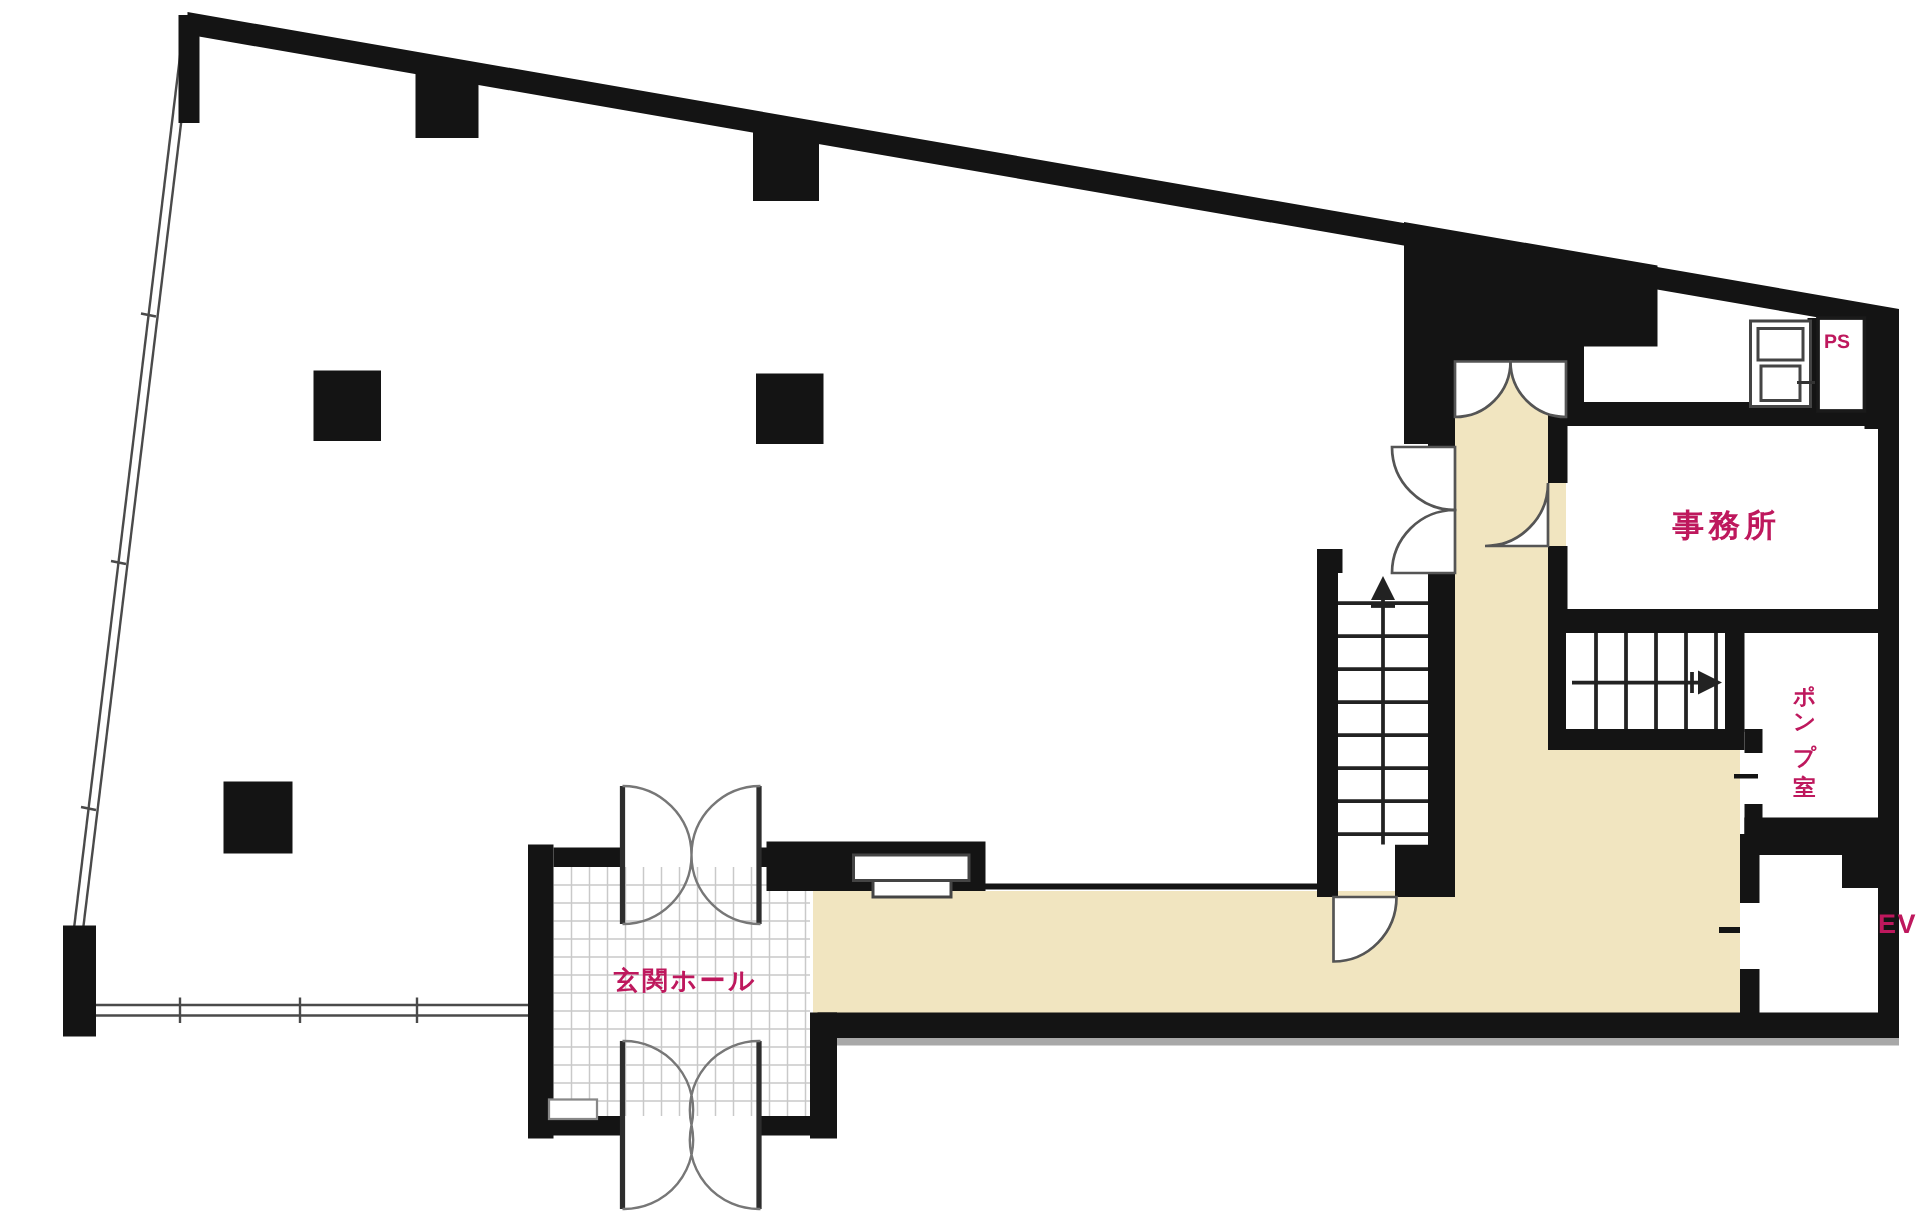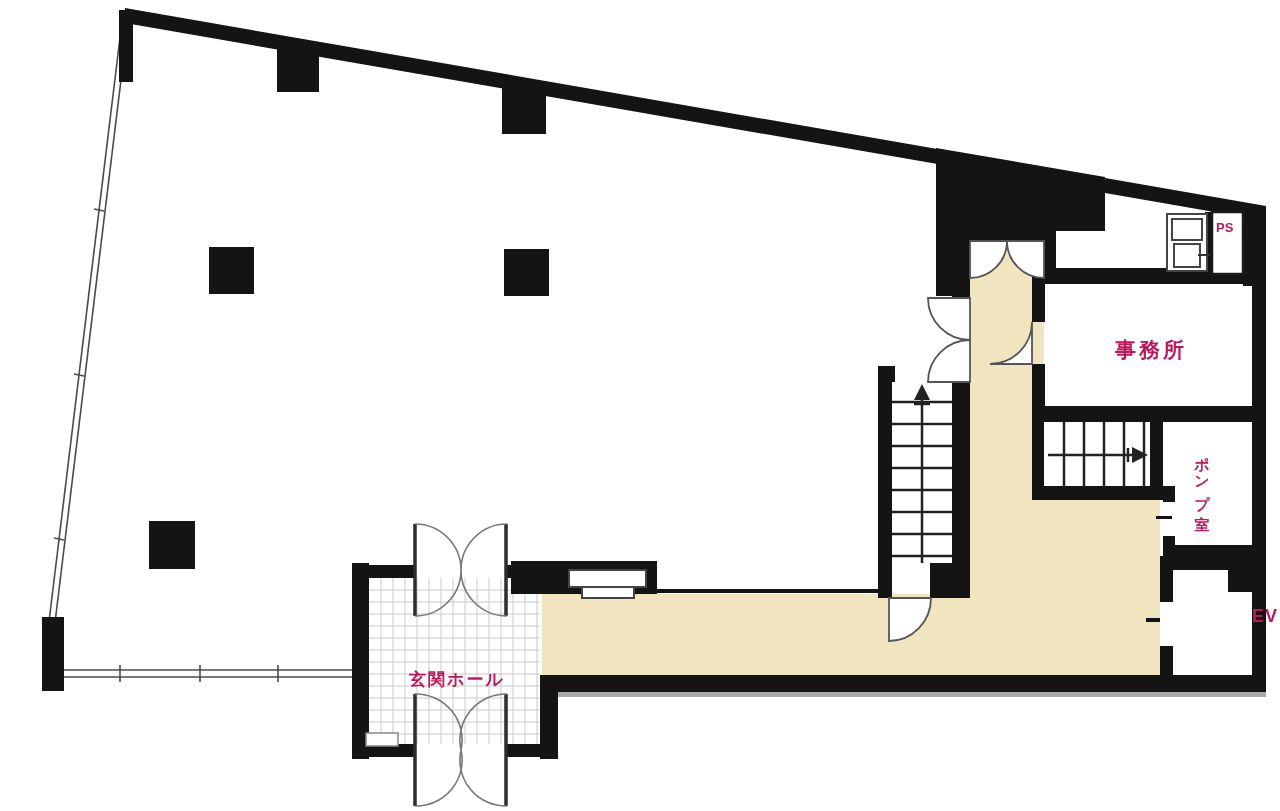--- a/index.html
+++ b/index.html
@@ -14,21 +14,21 @@
   .tread{stroke:#222;stroke-width:2.5;fill:none;}
   .doorpie{fill:#fff;stroke:#555;stroke-width:1.8;}
   .swingarc{stroke:#777;stroke-width:1.6;fill:none;}
   .leaf{stroke:#2d2d2d;stroke-width:3.5;fill:none;}
   .fixture{fill:#fff;stroke:#444;stroke-width:2;}
   .label{position:absolute;color:#be185d;font-weight:600;white-space:nowrap;}
   .lbl-office{left:1096px;top:336px;width:110px;text-align:center;font-size:21px;letter-spacing:3px;}
   .lbl-pump{left:1192px;top:446px;font-size:15px;letter-spacing:2px;writing-mode:vertical-rl;}
   .lbl-ev{left:1252px;top:606px;font-size:18px;letter-spacing:1px;}
   .lbl-ps{left:1216px;top:220px;font-size:13px;}
-  .lbl-entrance{left:382px;top:642px;width:150px;text-align:center;font-size:17px;letter-spacing:2px;margin-top:26px;}
+  .lbl-entrance{left:382px;top:642px;width:150px;text-align:center;font-size:17px;letter-spacing:2px;}
 </style>
 </head>
 <body>
 
 <div id="plan">
 <svg width="1280" height="811" viewBox="0 0 1280 811">
 
   <g>
     <rect class="beige" x="970" y="241" width="74" height="360"></rect>
     <rect class="beige" x="542" y="594" width="618" height="82"></rect>

